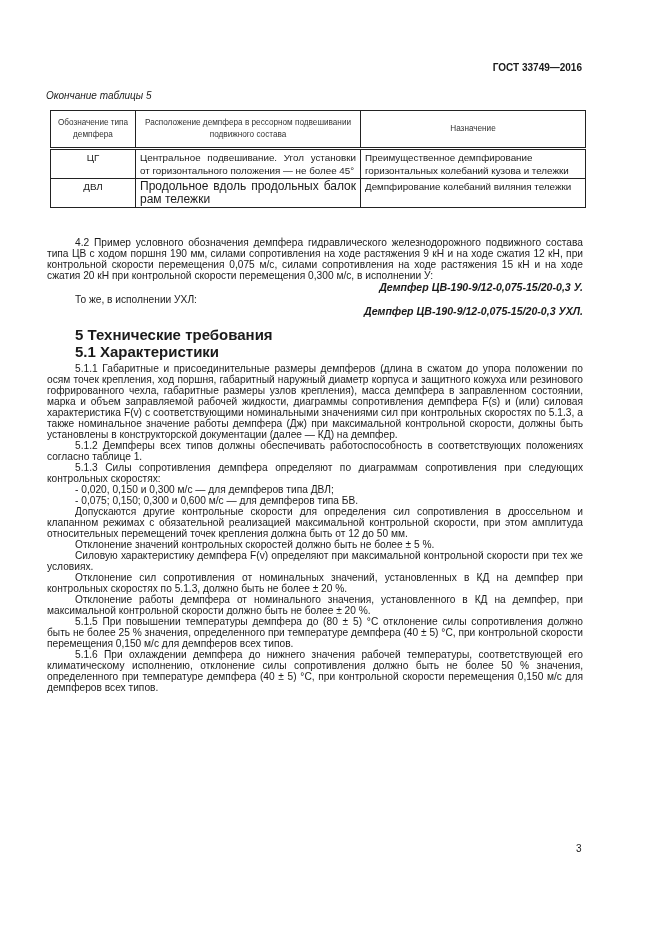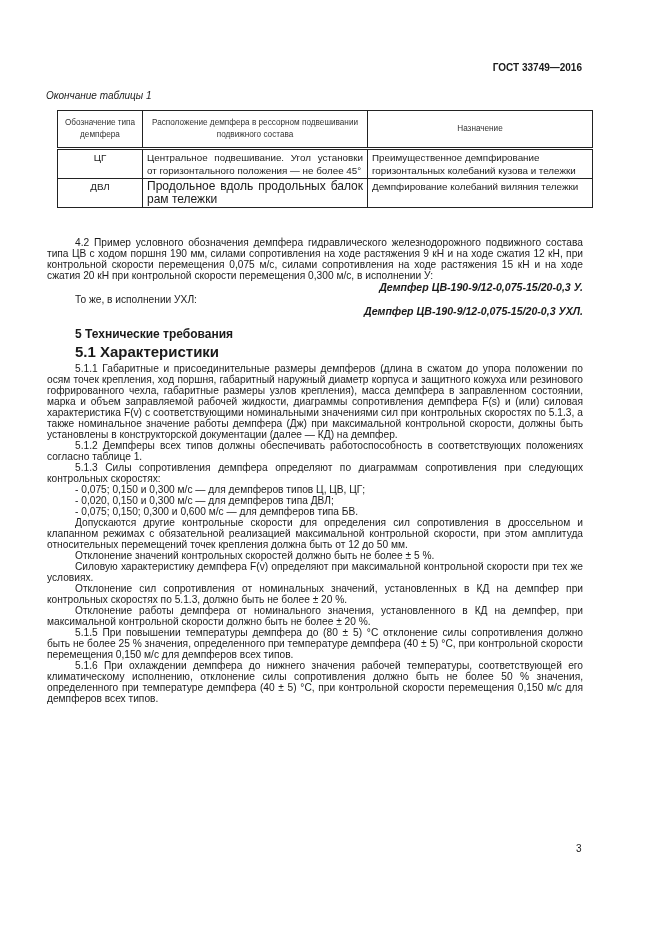--- a/index.html
+++ b/index.html
@@ -1,40 +1,40 @@
 <!DOCTYPE html>
 <html><head>
 <meta charset="utf-8">
 <style>
   html, body { margin: 0; padding: 0; background: #ffffff; }
   body { width: 661px; height: 935px; position: relative; overflow: hidden;
          font-family: "Liberation Sans", sans-serif; color: #1a1a1a; }
   .header-code { position: absolute; right: 79px; top: 62px; font-weight: bold; font-size: 10px; }
   .caption { position: absolute; left: 46px; top: 90px; font-style: italic; font-size: 10px; }
-  table.t1 { position: absolute; left: 57px; top: 110px; width: 536px; border-collapse: collapse; font-size: 9.8px; }
+  table.t1 { position: absolute; left: 50px; top: 110px; width: 536px; border-collapse: collapse; font-size: 9.8px; }
   table.t1 td, table.t1 th { border: 1px solid #222; padding: 1px 4px; vertical-align: top; line-height: 13px; }
   table.t1 th { font-weight: normal; font-size: 8.2px; text-align: center; vertical-align: middle; height: 34px; line-height: 12px; color:#333;}
   table.t1 thead tr { border-bottom: 3px double #222; }
   table.t1 td.c1 { text-align: center; width: 76px; }
   table.t1 td.c2 { width: 216px; text-align: justify; text-align-last: left; }
   table.t1 td.c2.small { font-size: 12px; }
   .body { position: absolute; left: 47px; top: 237px; width: 536px; font-size: 10.2px; line-height: 11px; }
   .body p { margin: 0; text-align: justify; }
   .body p.ind { text-indent: 28px; }
   .body p.formula { text-align: right; font-weight: bold; font-style: italic; font-size: 10.6px; margin: 1px 0; }
   .body p.list { padding-left: 28px; text-align: left; }
-  .body h2 { margin: 12px 0 6px 28px; font-size: 12px; font-weight: bold; }
+  .body h2 { margin: 12px 0 6px 28px; font-size: 15px; font-weight: bold; }
   .body h3 { margin: 0 0 6px 28px; font-size: 15px; font-weight: bold; }
   .page-num { position: absolute; left: 576px; top: 843px; font-size: 10px; }
 </style>
 </head>
 <body>
 
 <div class="header-code">ГОСТ 33749—2016</div>
-<div class="caption">Окончание таблицы 1</div>
+<div class="caption">Окончание таблицы 5</div>
 
 <table class="t1">
   <thead>
     <tr>
       <th>Обозначение типа демпфера</th>
       <th>Расположение демпфера в рессорном подвешивании подвижного состава</th>
       <th>Назначение</th>
     </tr>
   </thead>
   <tbody>
@@ -56,21 +56,20 @@
   <p class="formula">Демпфер ЦВ-190-9/12-0,075-15/20-0,3 У.</p>
   <p class="ind">То же, в исполнении УХЛ:</p>
   <p class="formula">Демпфер ЦВ-190-9/12-0,075-15/20-0,3 УХЛ.</p>
 
   <h2>5 Технические требования</h2>
   <h3>5.1 Характеристики</h3>
 
   <p class="ind">5.1.1 Габаритные и присоединительные размеры демпферов (длина в сжатом до упора положении по осям точек крепления, ход поршня, габаритный наружный диаметр корпуса и защитного кожуха или резинового гофрированного чехла, габаритные размеры узлов крепления), масса демпфера в заправленном состоянии, марка и объем заправляемой рабочей жидкости, диаграммы сопротивления демпфера F(s) и (или) силовая характеристика F(v) с соответствующими номинальными значениями сил при контрольных скоростях по 5.1.3, а также номинальное значение работы демпфера (Дж) при максимальной контрольной скорости, должны быть установлены в конструкторской документации (далее — КД) на демпфер.</p>
   <p class="ind">5.1.2 Демпферы всех типов должны обеспечивать работоспособность в соответствующих положениях согласно таблице 1.</p>
   <p class="ind">5.1.3 Силы сопротивления демпфера определяют по диаграммам сопротивления при следующих контрольных скоростях:</p>
-  <p class="list">- 0,075; 0,150 и 0,300 м/с — для демпферов типов Ц, ЦВ, ЦГ;</p>
   <p class="list">- 0,020, 0,150 и 0,300 м/с — для демпферов типа ДВЛ;</p>
   <p class="list">- 0,075; 0,150; 0,300 и 0,600 м/с — для демпферов типа БВ.</p>
   <p class="ind">Допускаются другие контрольные скорости для определения сил сопротивления в дроссельном и клапанном режимах с обязательной реализацией максимальной контрольной скорости, при этом амплитуда относительных перемещений точек крепления должна быть от 12 до 50 мм.</p>
   <p class="ind">Отклонение значений контрольных скоростей должно быть не более ± 5 %.</p>
   <p class="ind">Силовую характеристику демпфера F(v) определяют при максимальной контрольной скорости при тех же условиях.</p>
   <p class="ind">Отклонение сил сопротивления от номинальных значений, установленных в КД на демпфер при контрольных скоростях по 5.1.3, должно быть не более ± 20 %.</p>
   <p class="ind">Отклонение работы демпфера от номинального значения, установленного в КД на демпфер, при максимальной контрольной скорости должно быть не более ± 20 %.</p>
   <p class="ind">5.1.5 При повышении температуры демпфера до (80 ± 5) °С отклонение силы сопротивления должно быть не более 25 % значения, определенного при температуре демпфера (40 ± 5) °С, при контрольной скорости перемещения 0,150 м/с для демпферов всех типов.</p>
   <p class="ind">5.1.6 При охлаждении демпфера до нижнего значения рабочей температуры, соответствующей его климатическому исполнению, отклонение силы сопротивления должно быть не более 50 % значения, определенного при температуре демпфера (40 ± 5) °С, при контрольной скорости перемещения 0,150 м/с для демпферов всех типов.</p>
 </div>

